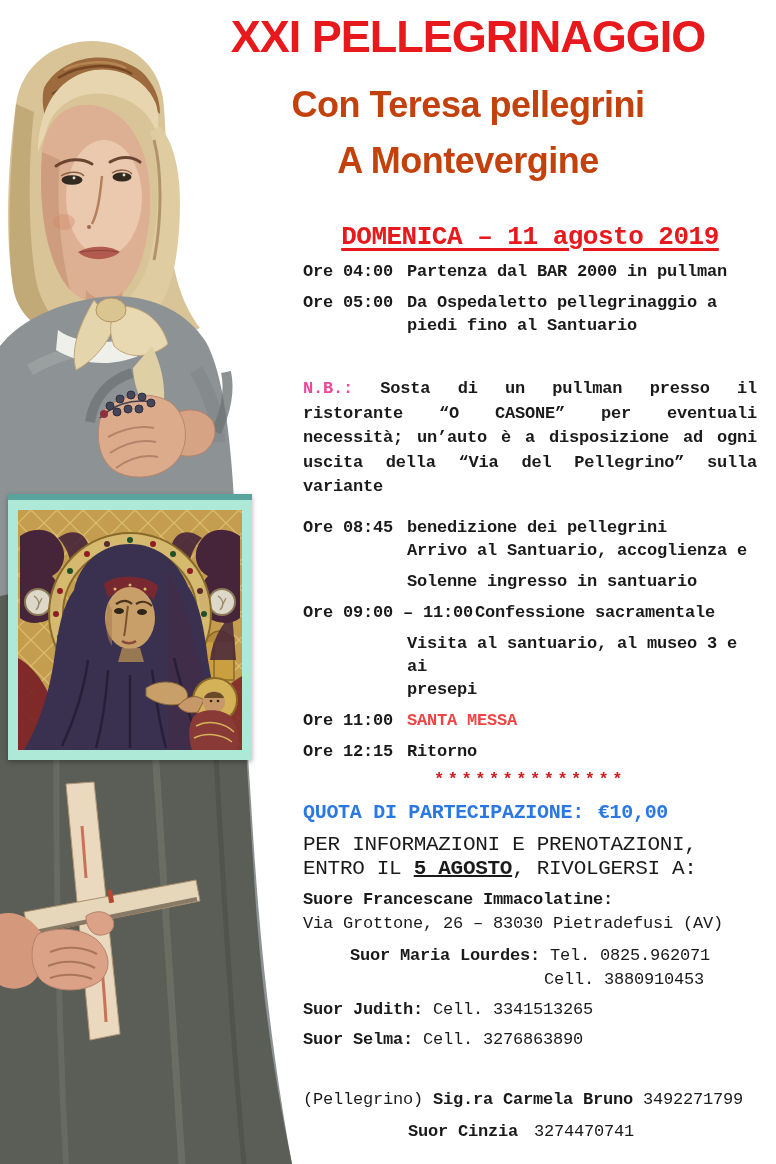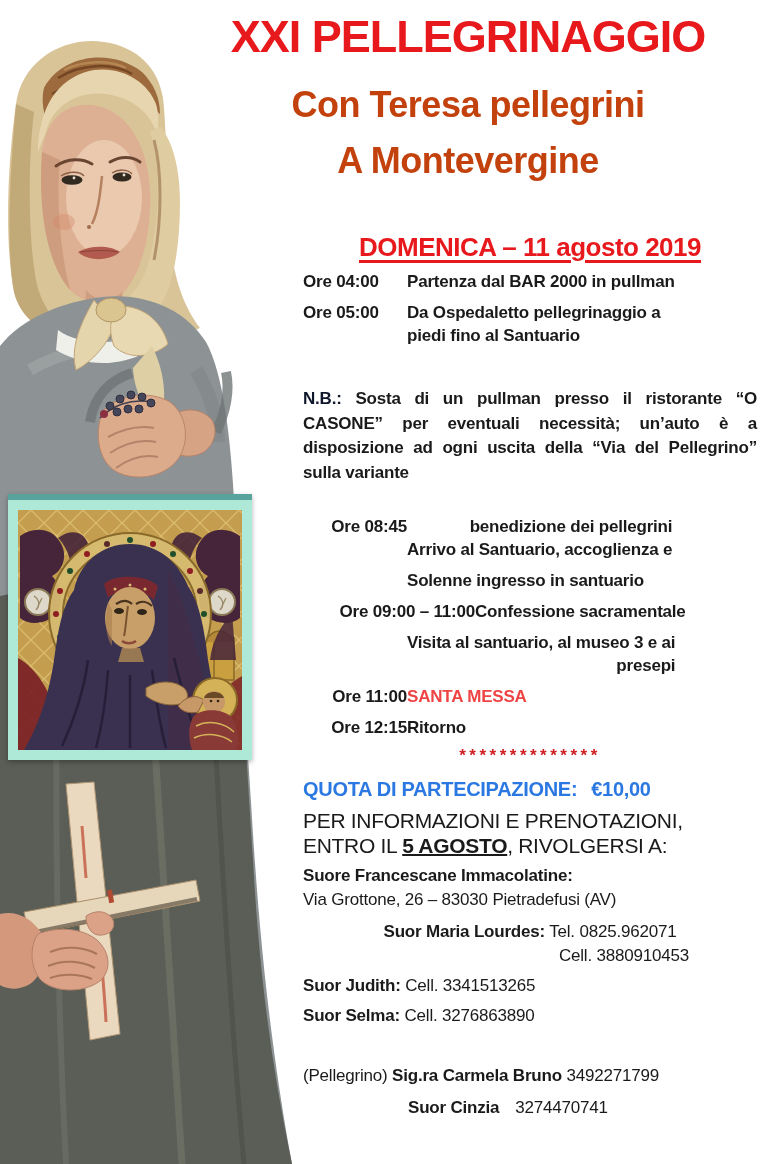--- a/index.html
+++ b/index.html
@@ -6,31 +6,31 @@
   .page{position:relative;width:776px;height:1164px;background:#ffffff;overflow:hidden;
         font-family:"Liberation Sans","DejaVu Sans",sans-serif;color:#1a1a1a;margin:0 auto;}
   .teresa{position:absolute;left:0;top:40px;width:310px;height:1124px;z-index:1;}
   .icon-frame{position:absolute;left:8px;top:494px;background:#aee8d6;border-top:6px solid #58a49c;
               padding:10px;z-index:3;box-shadow:0 2px 5px rgba(0,0,0,.3);}
   .icon-frame svg{display:block;width:224px;height:240px;}
   .header{position:absolute;left:168px;top:10px;width:600px;text-align:center;z-index:2;}
   .title{font-size:45px;font-weight:bold;color:#e8191d;line-height:54px;letter-spacing:-1px;}
   .subtitle{font-size:36px;font-weight:bold;color:#c2410c;line-height:56px;letter-spacing:-0.5px;}
   .subtitle.first{margin-top:13px;}
-  .content{position:absolute;left:303px;top:232px;width:454px;z-index:2;letter-spacing:-0.2px;}
+  .content{position:absolute;left:303px;top:222px;width:454px;z-index:2;letter-spacing:-0.2px;font-family:Liberation Mono, monospace;}
   .date-heading{text-align:center;font-size:26px;font-weight:bold;color:#e8191d;letter-spacing:-0.5px;
                 line-height:30px;text-decoration:underline;text-decoration-thickness:2.5px;text-underline-offset:4px;}
   .sched{margin-top:6px;}
-  .sched.second{margin-top:30px;text-align:right;}
+  .sched.second{margin-top:16px;}
   .sched .row{display:flex;margin-top:8px;font-weight:bold;font-size:17px;line-height:23px;}
   .sched .time{flex:0 0 auto;min-width:104px;}
   .sched .time.wide{min-width:172px;}
   .hl{color:#ef4444;}
   .nb{margin:40px 0 0 0;font-weight:bold;font-size:17px;line-height:24.5px;text-align:justify;}
-  .nb-label{color:#0f172a;}
+  .nb-label{color:#ec4899;}
   .stars{margin-top:8px;text-align:center;color:#cf1e22;font-weight:bold;font-size:17px;
          letter-spacing:3.5px;line-height:18px;}
   .quota{margin-top:12px;font-size:20px;font-weight:bold;color:#2b78e2;line-height:24px;letter-spacing:-0.3px;}
   .quota .amt{margin-left:14px;}
   .info{margin:8px 0 4px 0;font-size:21px;line-height:24.5px;letter-spacing:-0.3px;}
   .deadline{font-weight:bold;text-decoration:underline;text-decoration-thickness:2px;}
   .contact{font-size:17px;line-height:24px;}
   .contact b{font-weight:bold;}
   .c1{margin-top:6px;}
   .c2{margin-top:8px;text-align:center;}

